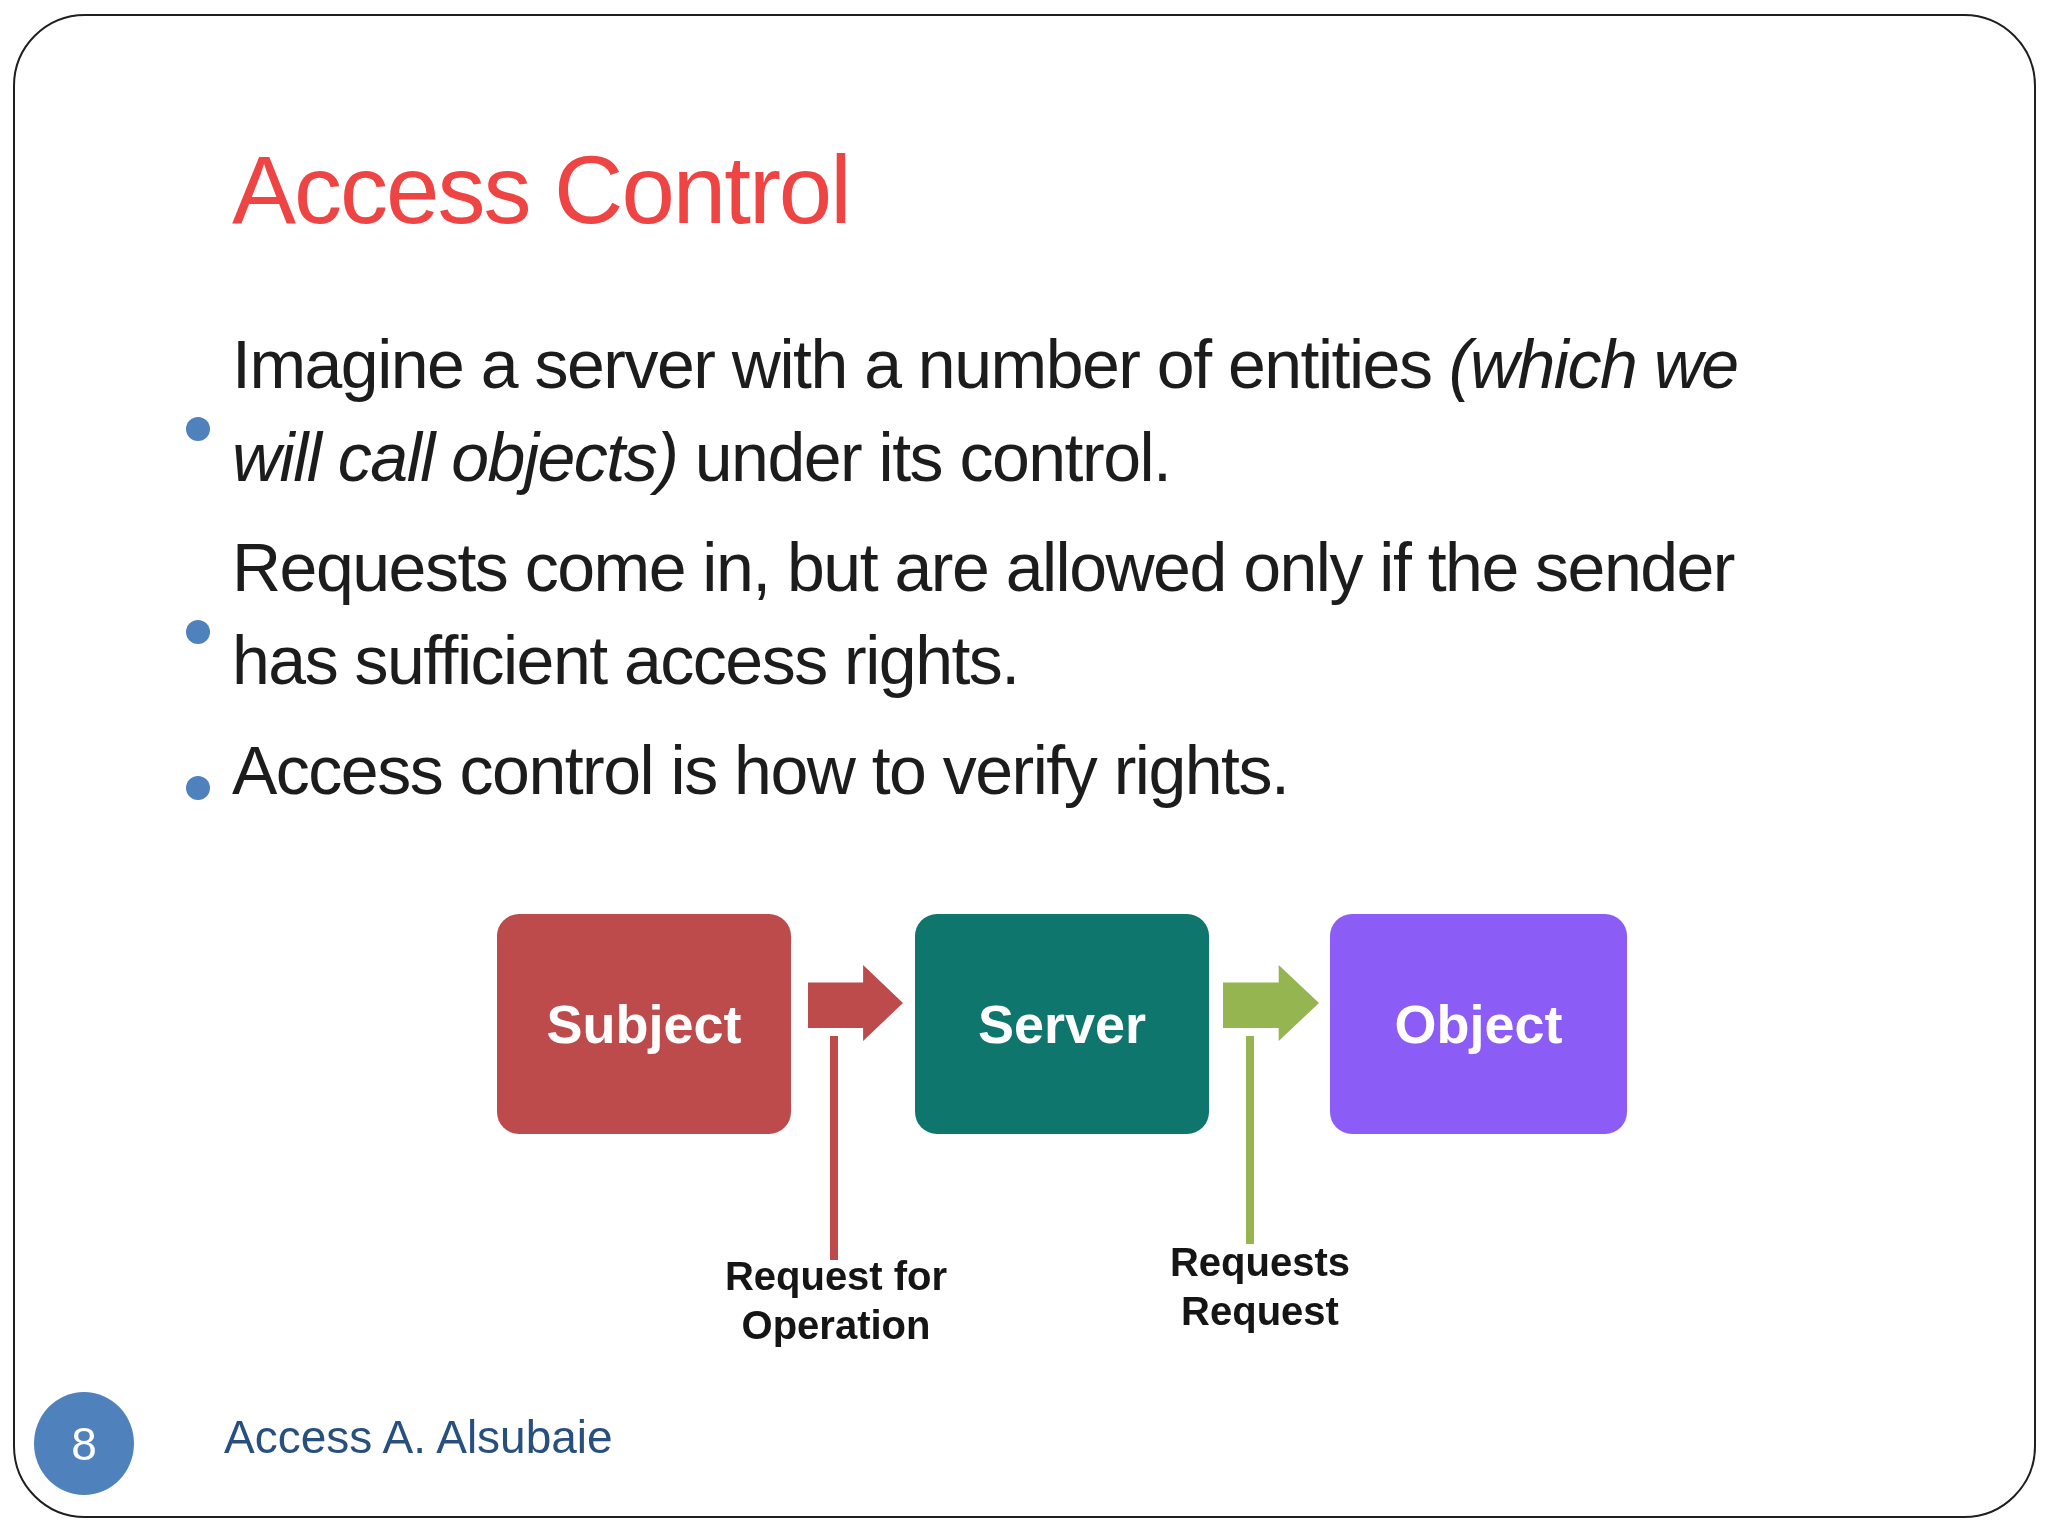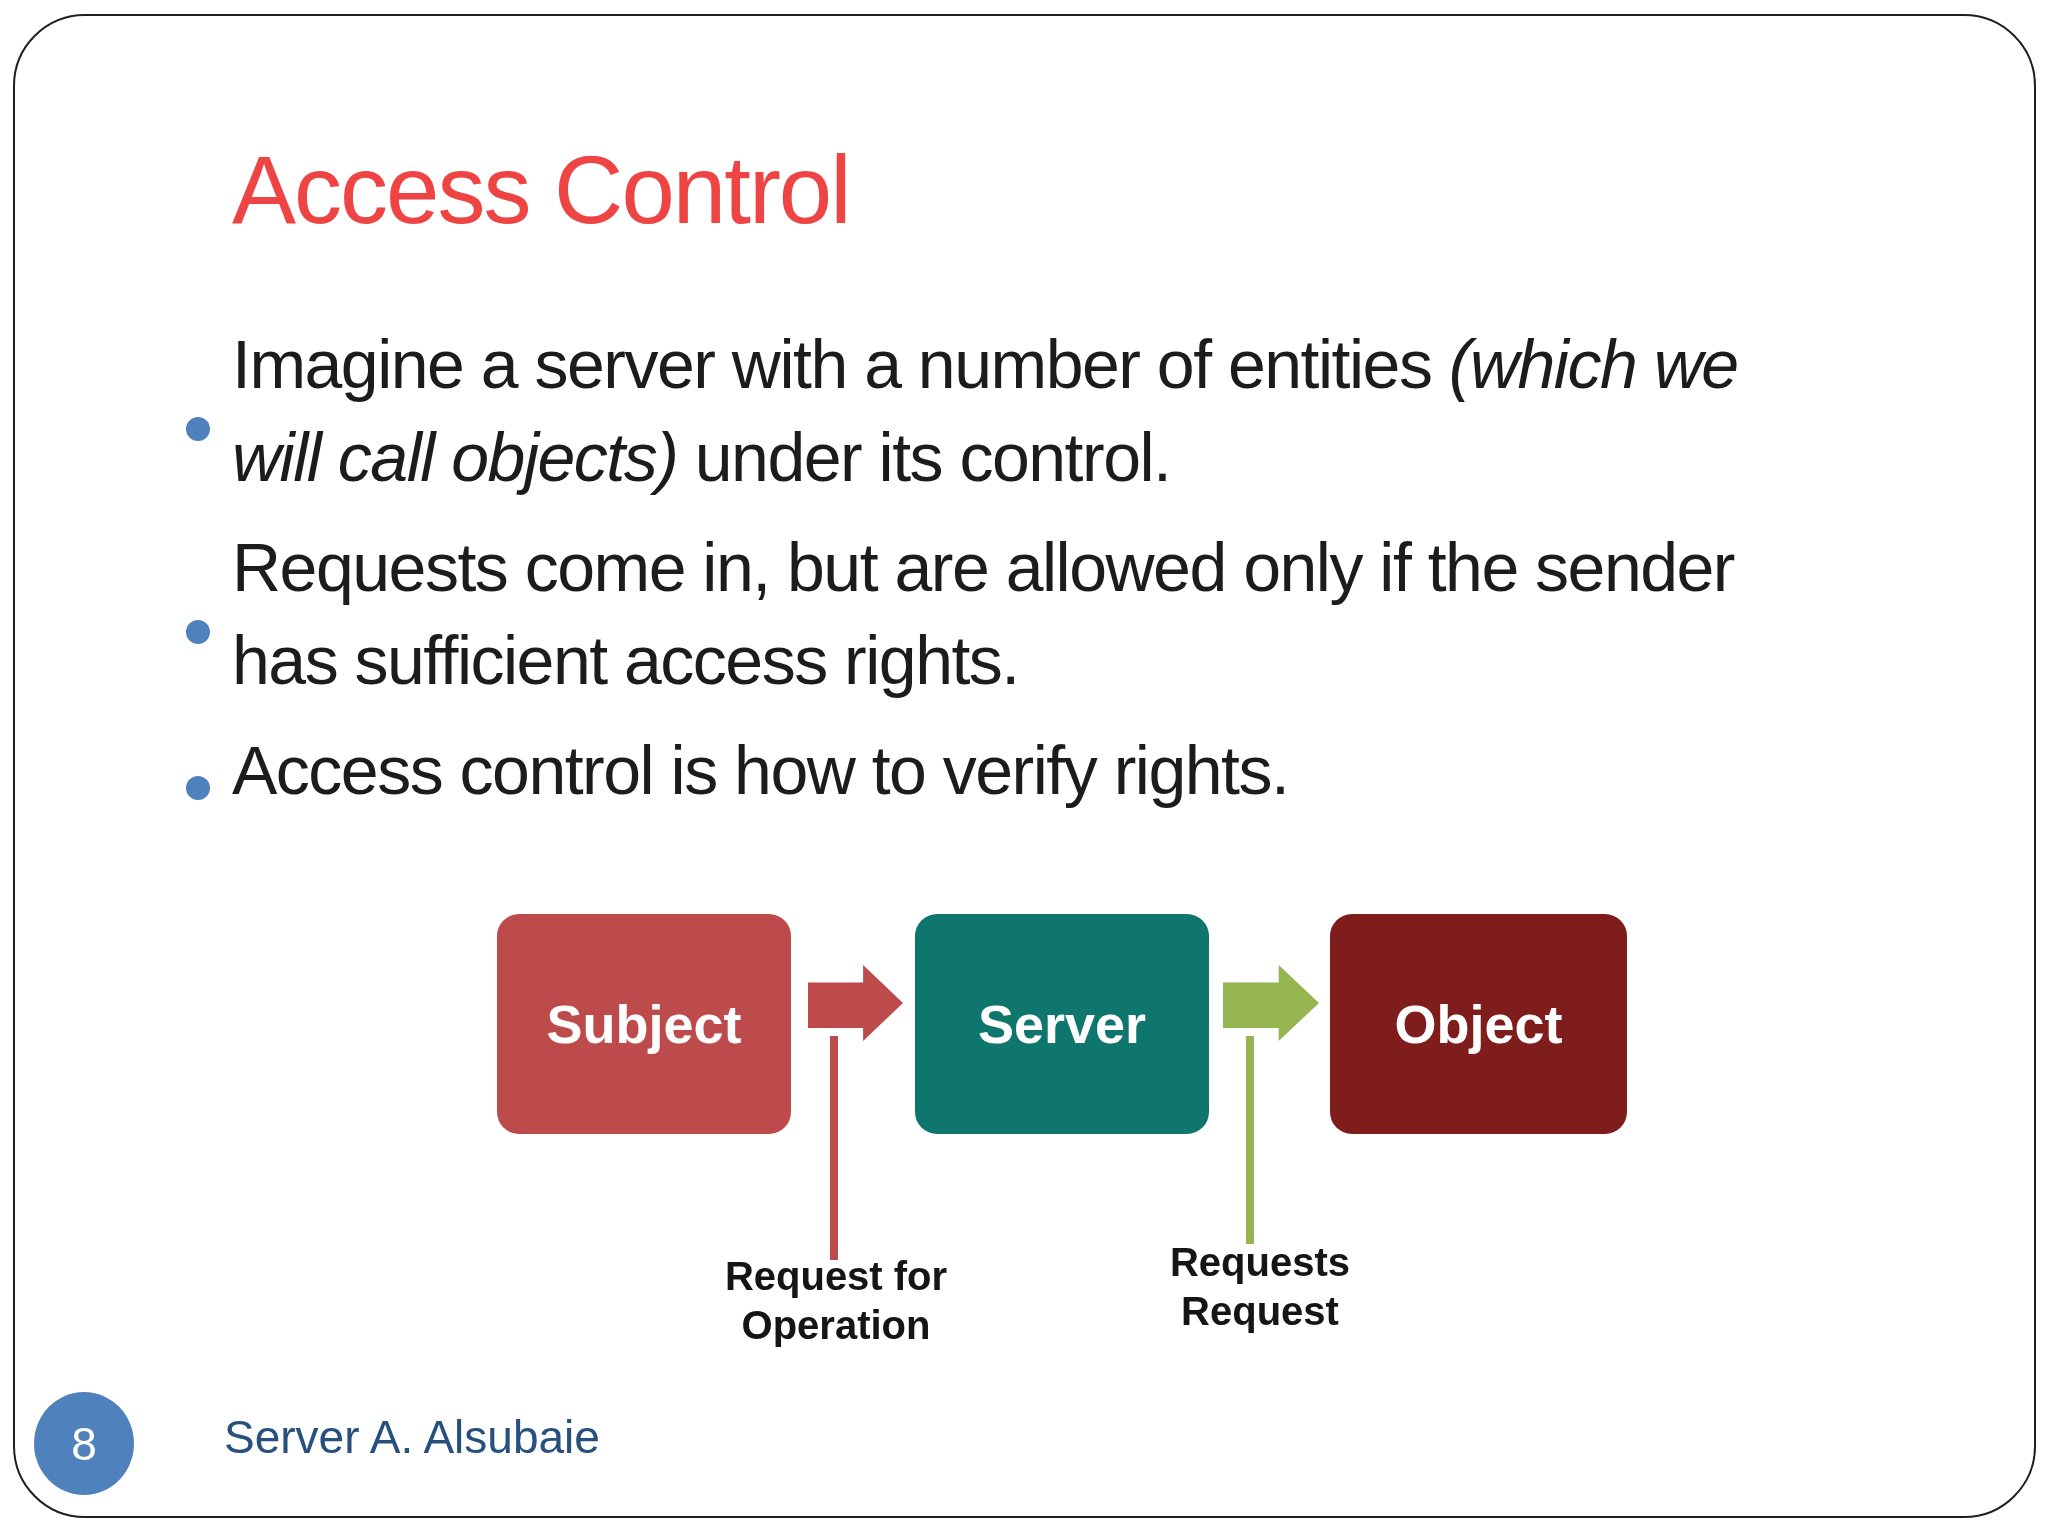--- a/index.html
+++ b/index.html
@@ -63,21 +63,21 @@
     border-radius: 22px;
     display: flex;
     align-items: center;
     justify-content: center;
     color: #ffffff;
     font-size: 54px;
     font-weight: 700;
   }
   .node-subject { left: 497px; width: 294px; background: #be4b4b; }
   .node-server  { left: 915px; width: 294px; background: #0f766e; }
-  .node-object  { left: 1330px; width: 297px; background: #7f1d1d; }
+  .node-object  { left: 1330px; width: 297px; background: #8b5cf6; }
   
   .block-arrow {
     position: absolute;
     top: 965px; height: 76px;
     clip-path: polygon(0 23%, 58% 23%, 58% 0, 100% 50%, 58% 100%, 58% 83%, 0 83%);
   }
   .arrow-red   { left: 808px;  width: 95px; background: #be4b4b; }
   .arrow-green { left: 1223px; width: 96px; background: #95b551; }
   
   .stem { position: absolute; width: 8px; }
@@ -156,15 +156,15 @@
 
   <div class="stem stem-red"></div>
   <div class="stem stem-green"></div>
 
   <div class="arrow-label label-request">Request for Operation</div>
   <div class="arrow-label label-authorize">Requests Request</div>
 
   <div class="page-circle">
     <span>8</span>
   </div>
-  <div class="footer-name">Server A. Alsubaie</div>
+  <div class="footer-name">Access A. Alsubaie</div>
 
 </div>
 
 </body></html>

